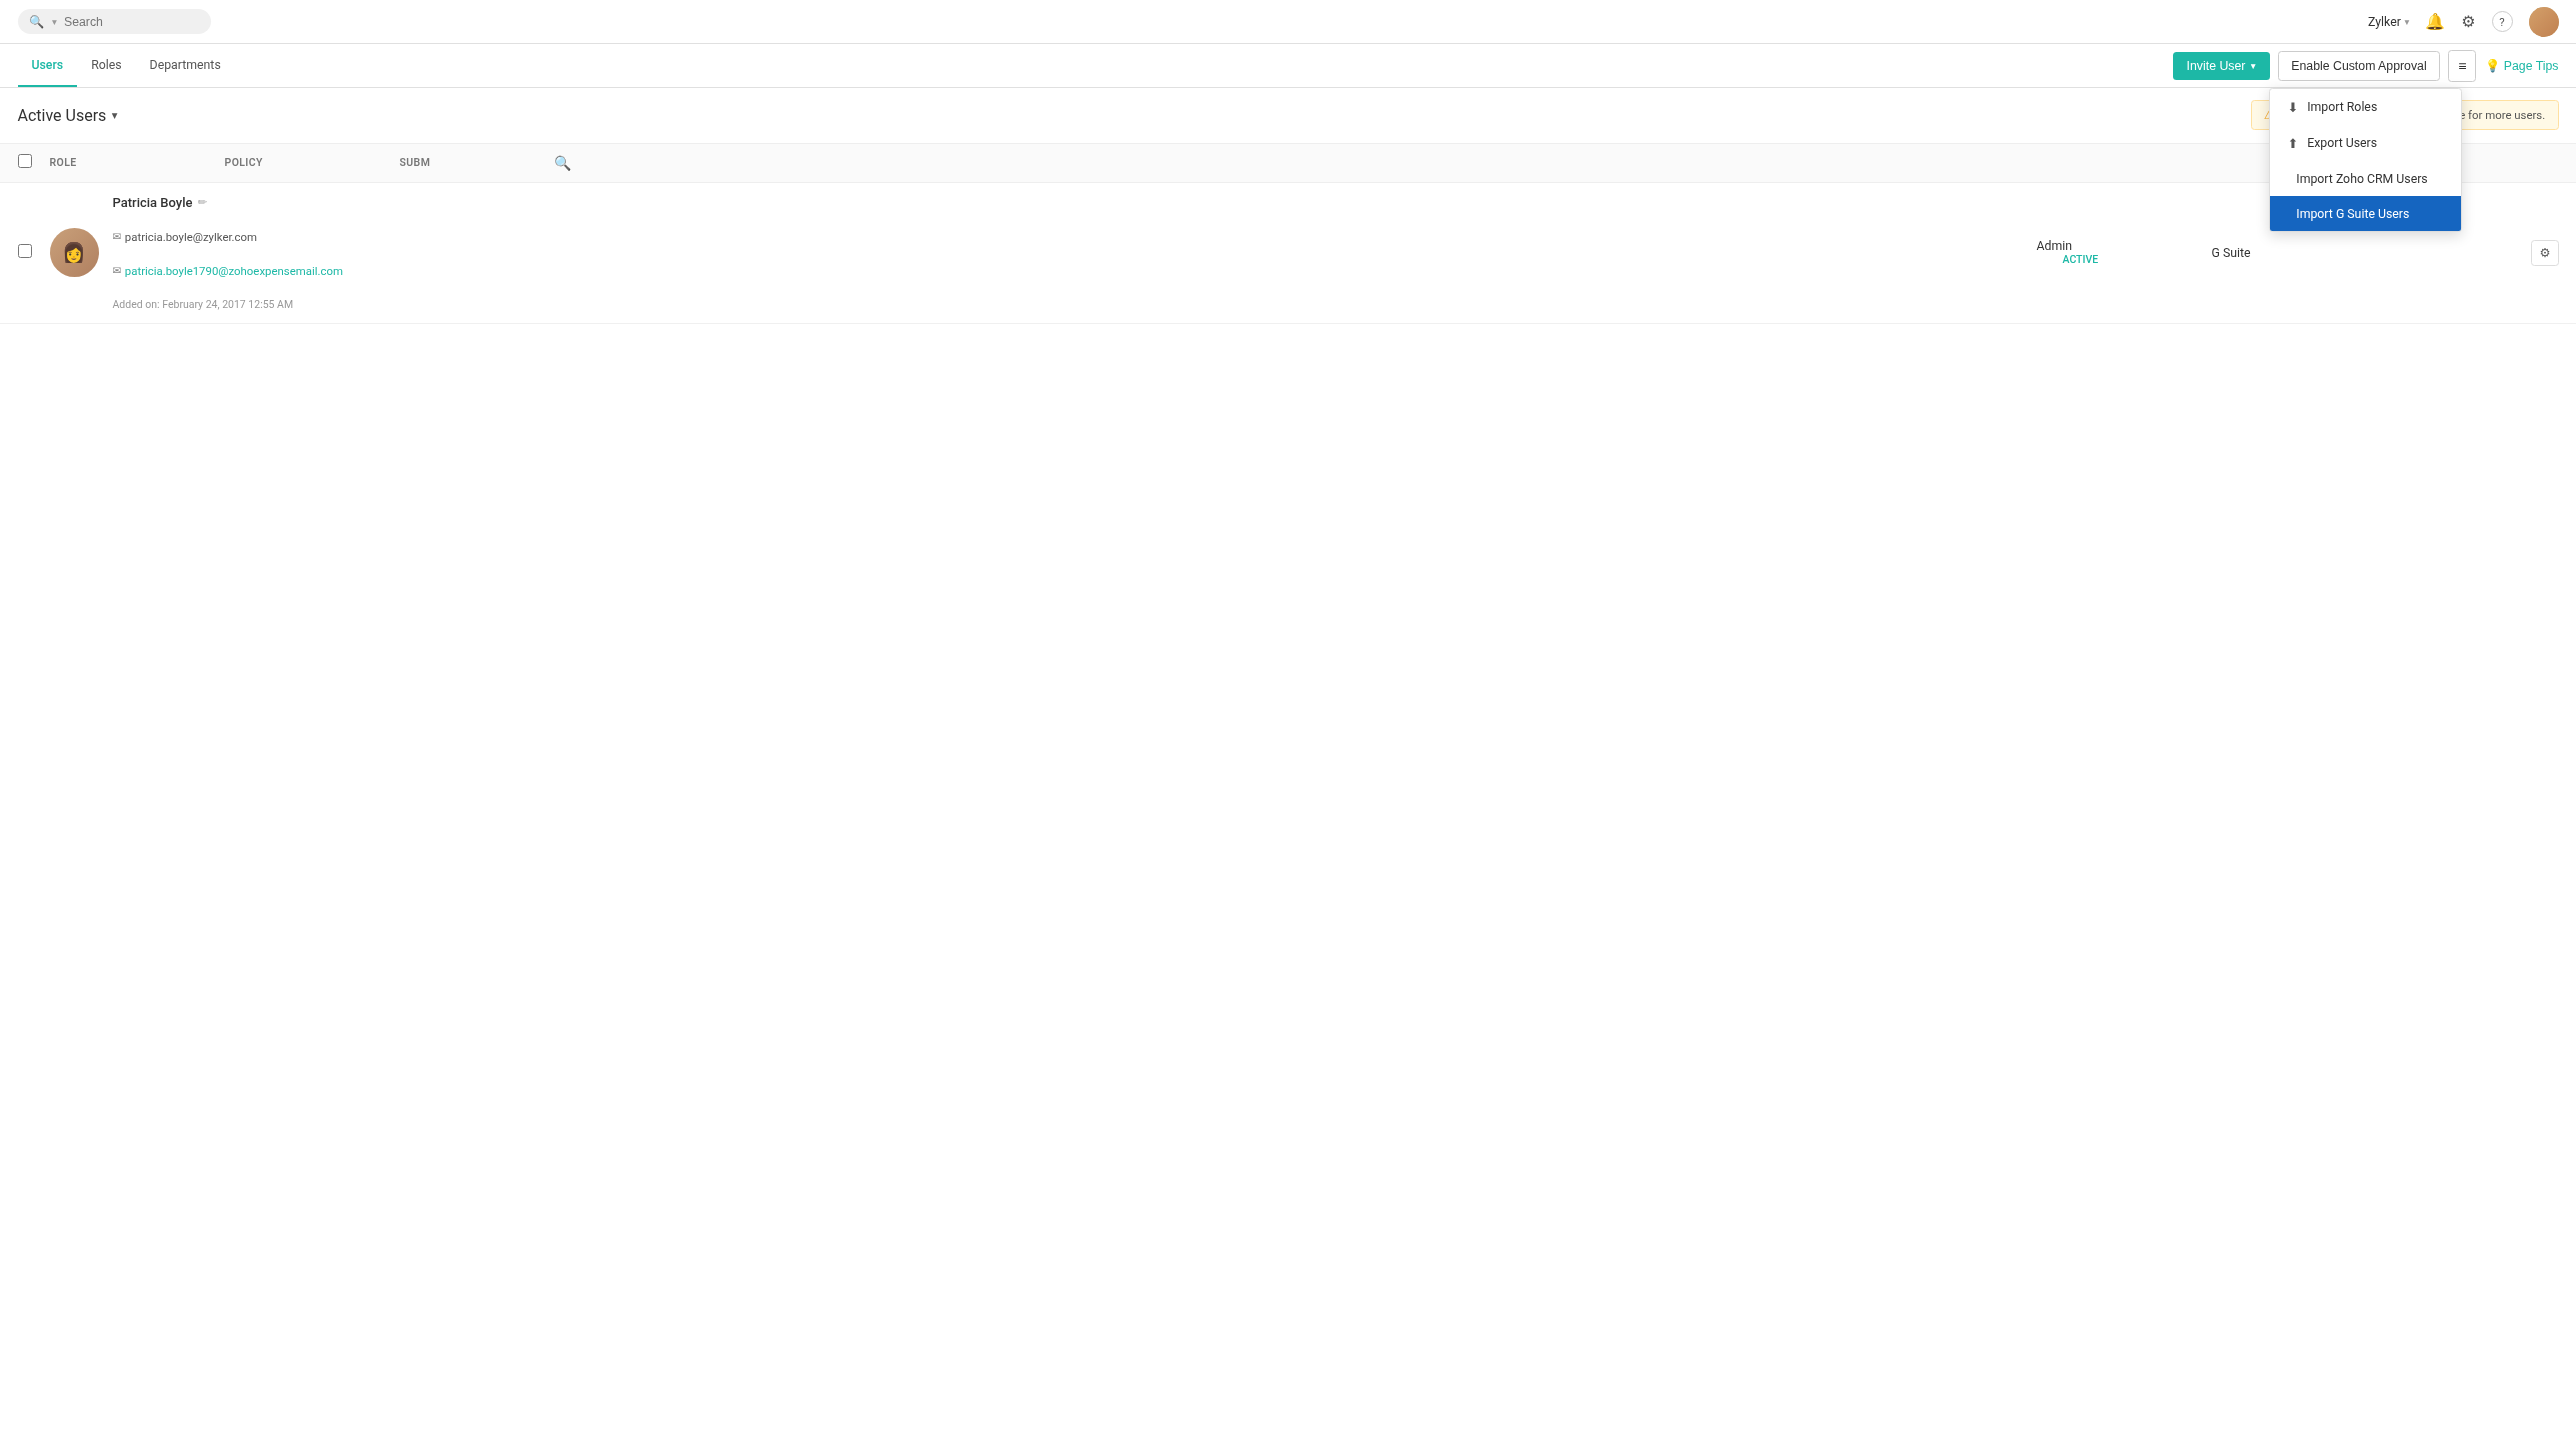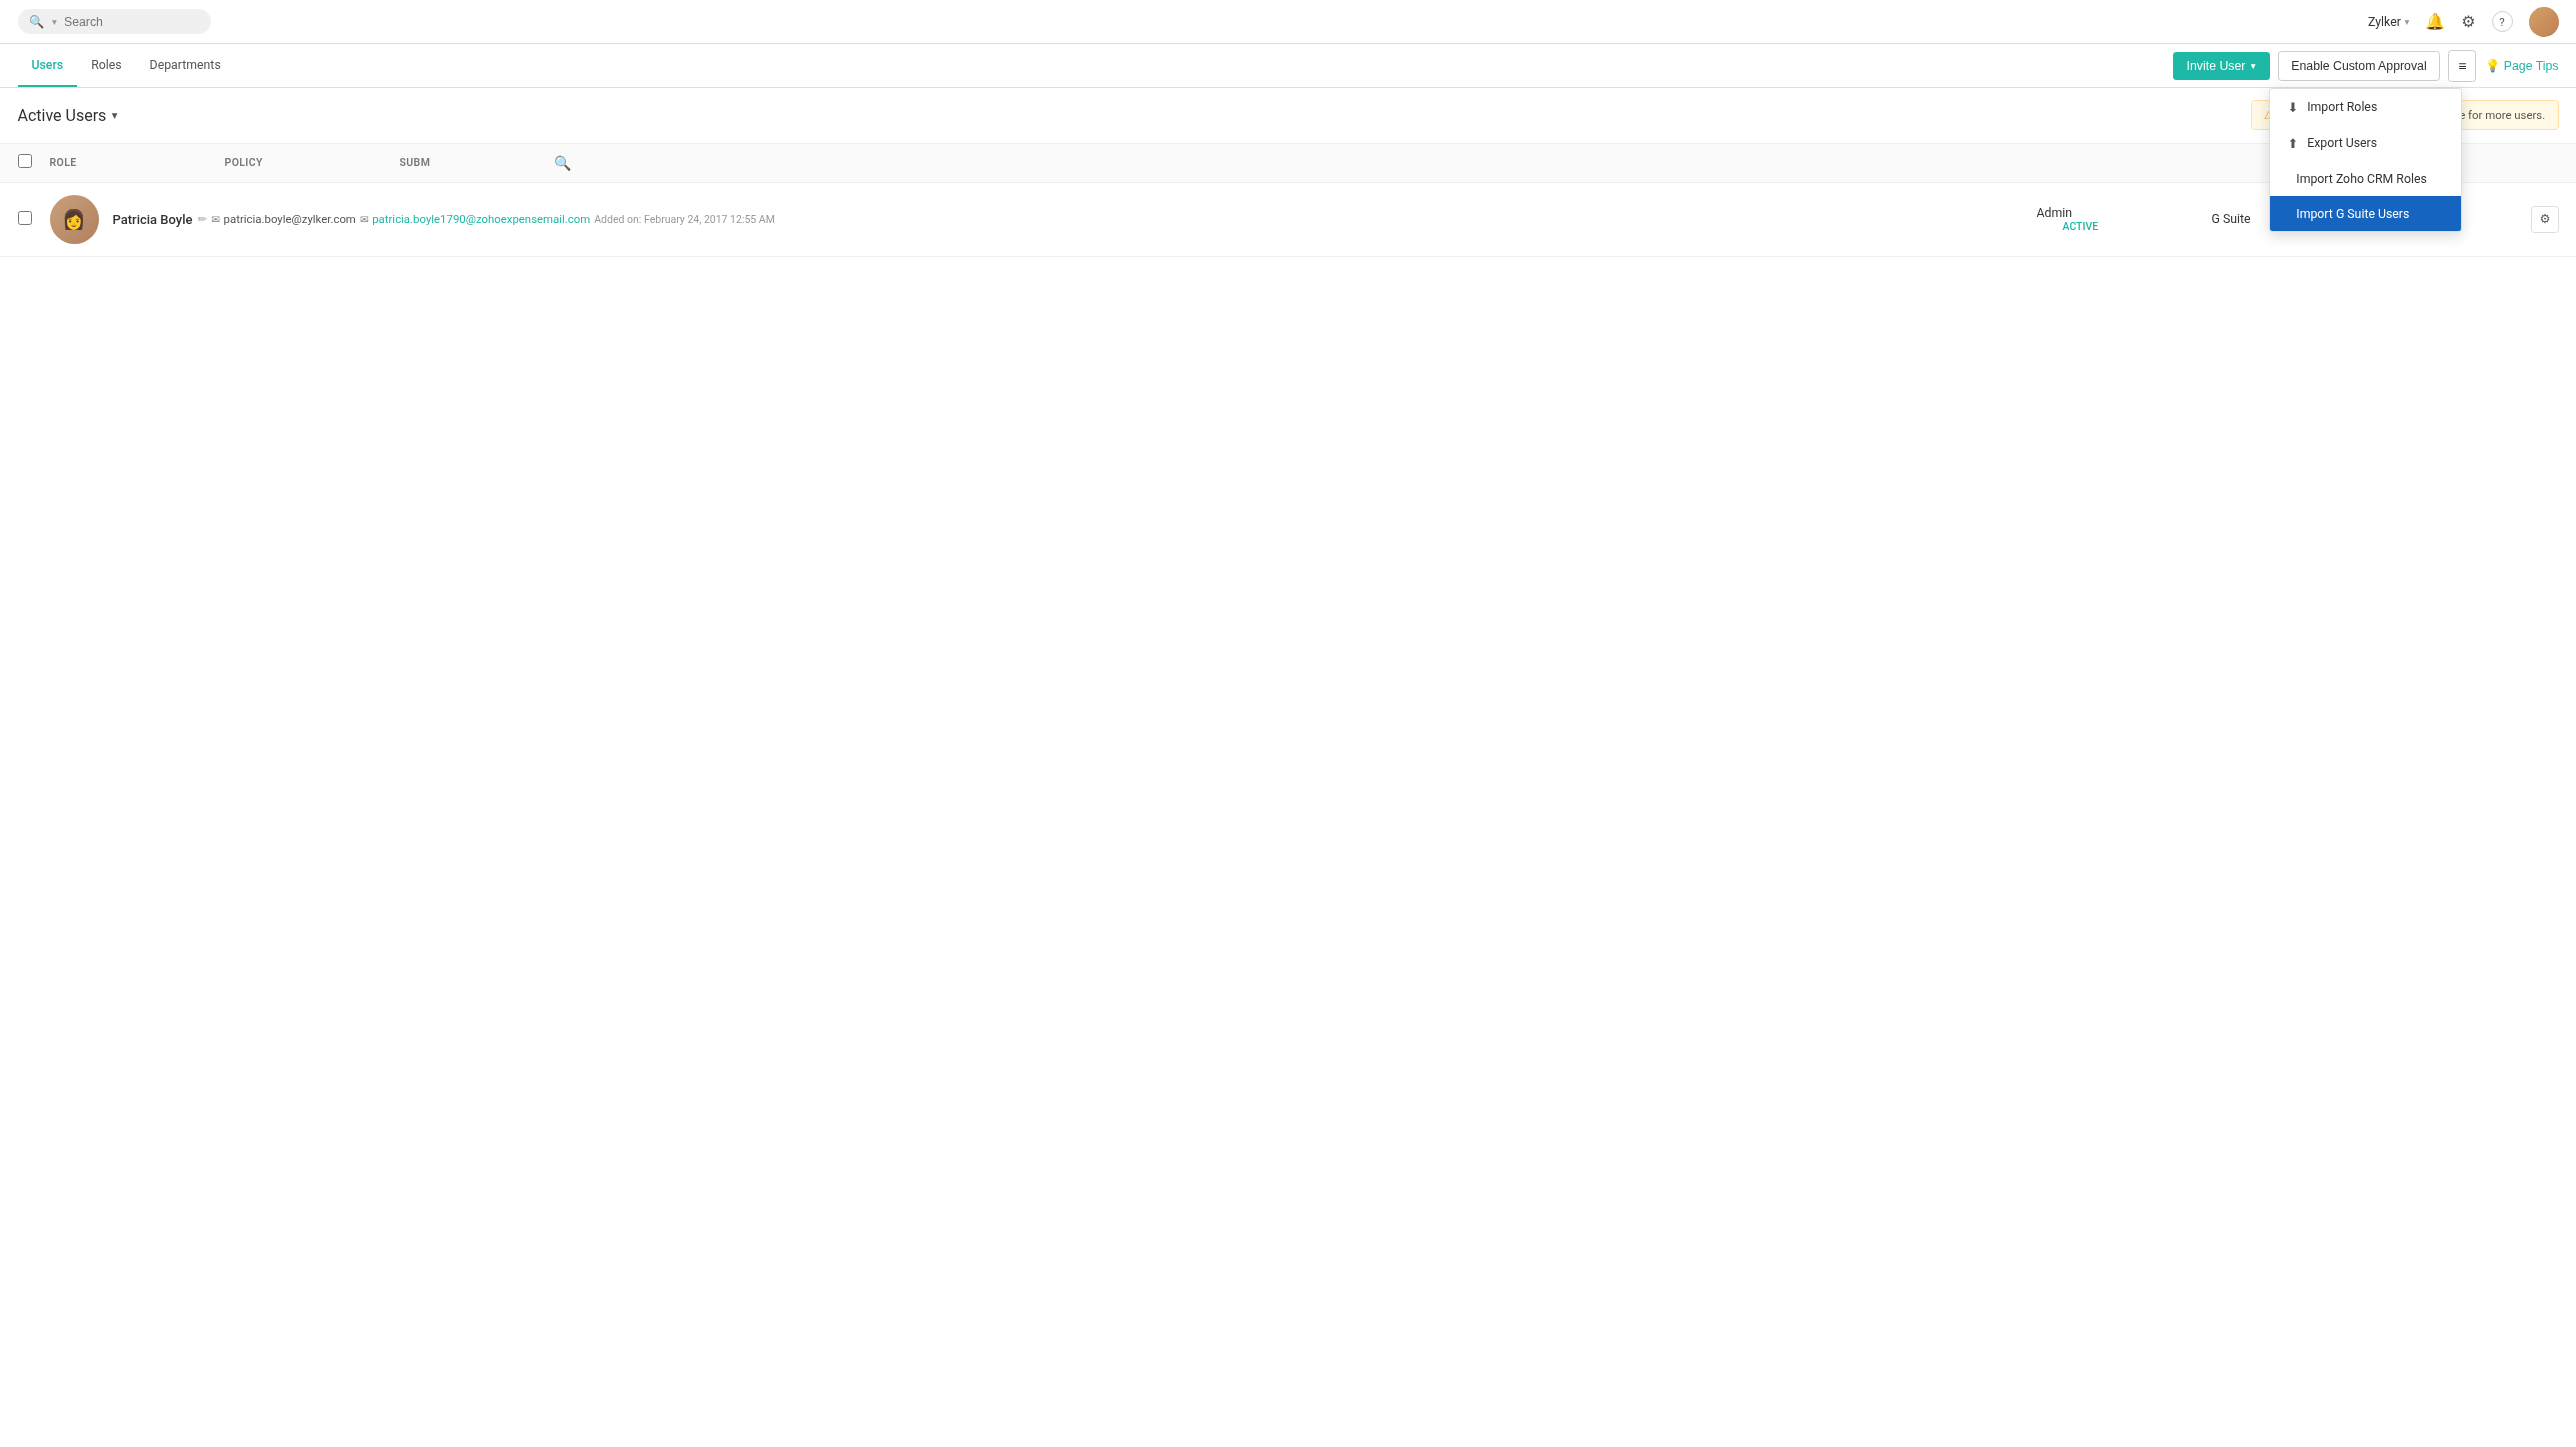--- a/index.html
+++ b/index.html
@@ -275,22 +275,22 @@
       height: 100%;
       background: linear-gradient(135deg, #c9a07a, #b08060);
       display: flex;
       align-items: center;
       justify-content: center;
       font-size: 19px;
       color: #fff;
     }
     .user-details-text {
       display: flex;
-      gap: 4px;
-      align-items: center;
+      flex-direction: column;
+      gap: 20px;
     }
     .user-name {
       font-size: 13px;
       color: #333;
       font-weight: 500;
       display: flex;
       align-items: center;
       gap: 5.3px;
     }
     .edit-icon {
@@ -511,21 +511,21 @@
     <div class="dropdown-item">
       <span class="dropdown-icon">⬇</span>
       <span>Import Roles</span>
     </div>
     <div class="dropdown-item">
       <span class="dropdown-icon">⬆</span>
       <span>Export Users</span>
     </div>
     <div class="dropdown-item">
       <span class="dropdown-icon"></span>
-      <span>Import Zoho CRM Roles</span>
+      <span>Import Zoho CRM Users</span>
     </div>
     <div class="dropdown-item highlighted">
       <span class="dropdown-icon"></span>
       <span>Import G Suite Users</span>
     </div>
   </div>
 
 </div>
 
 

